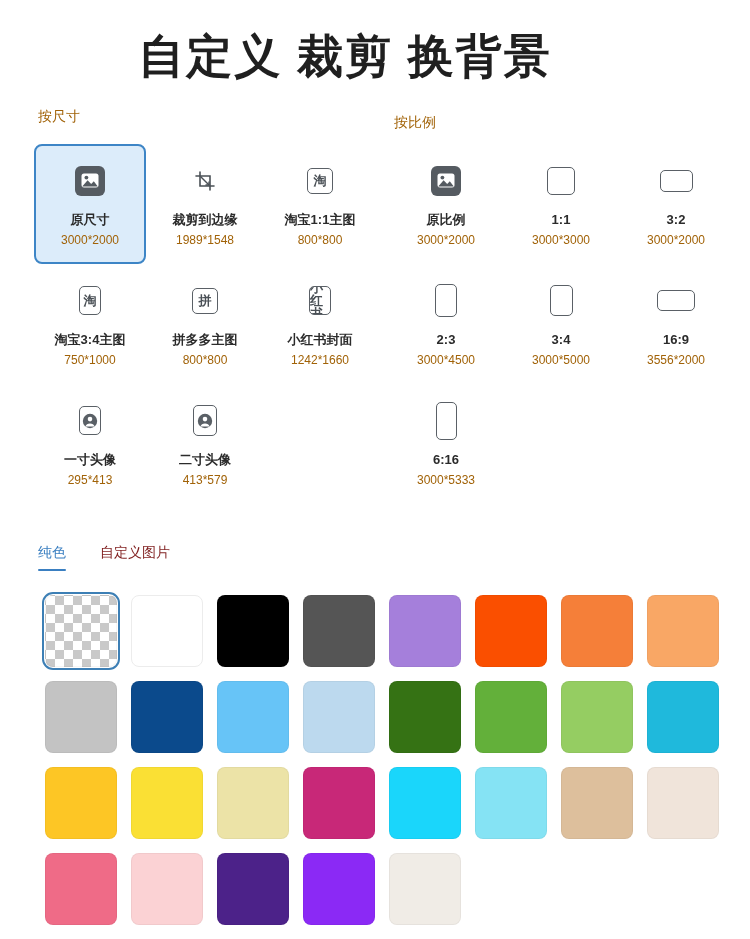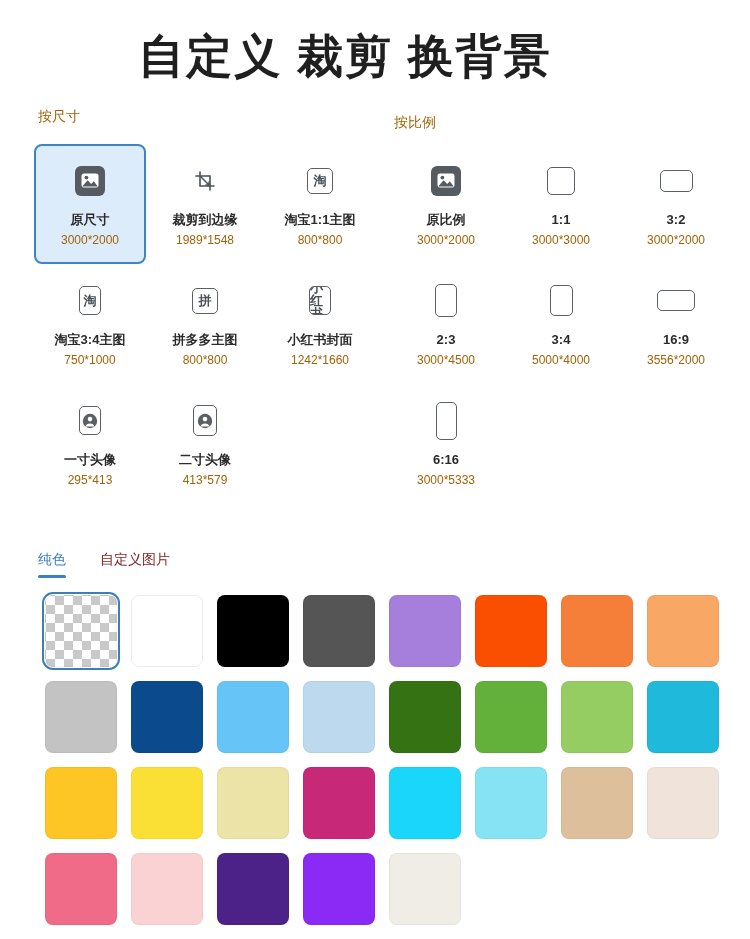--- a/index.html
+++ b/index.html
@@ -131,21 +131,21 @@
     white-space: nowrap;
   }
 
   
   .tabs {
     position: relative;
     margin-top: 4px;
     padding-left: 38px;
     height: 40px;
     display: flex;
-    align-items: flex-end;
+    align-items: center;
     gap: 34px;
   }
   .tab {
     font-size: 14px;
     color: #7f1d1d;
     cursor: pointer;
     padding-bottom: 9px;
     position: relative;
   }
   .tab.active { color: #3a7fc1; }
@@ -333,21 +333,21 @@
             <div class="ratio-box" style="width: 22px; height: 33px;"></div>
           </div>
           <div class="card-name">2:3</div>
           <div class="card-sub">3000*4500</div>
         </div>
         <div class="card">
           <div class="icon-box">
             <div class="ratio-box" style="width: 23px; height: 31px;"></div>
           </div>
           <div class="card-name">3:4</div>
-          <div class="card-sub">5000*4000</div>
+          <div class="card-sub">3000*5000</div>
         </div>
         <div class="card">
           <div class="icon-box">
             <div class="ratio-box" style="width: 38px; height: 21px;"></div>
           </div>
           <div class="card-name">16:9</div>
           <div class="card-sub">3556*2000</div>
         </div>
         <div class="card">
           <div class="icon-box">

